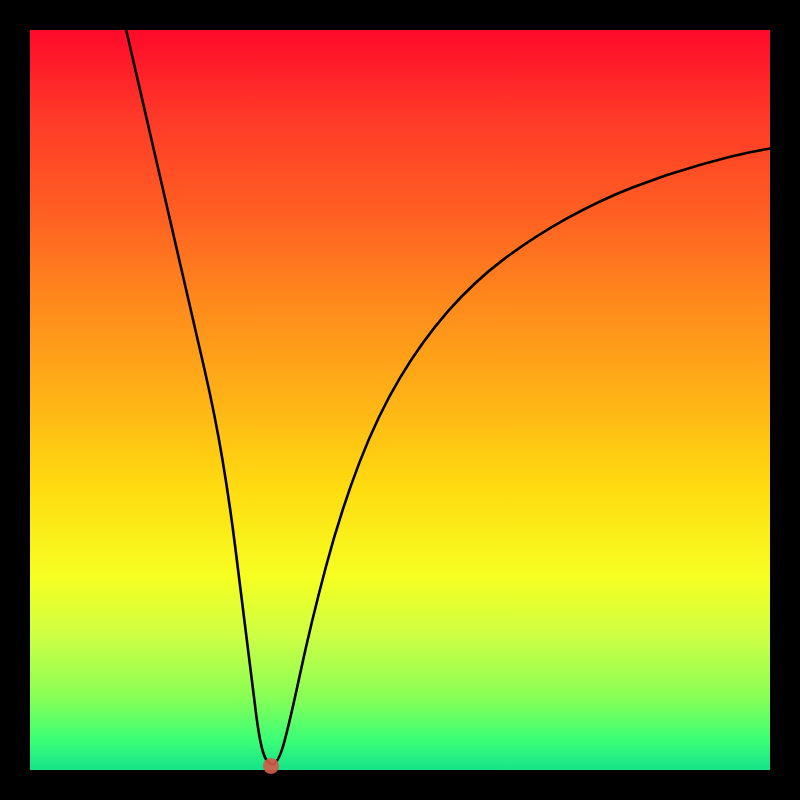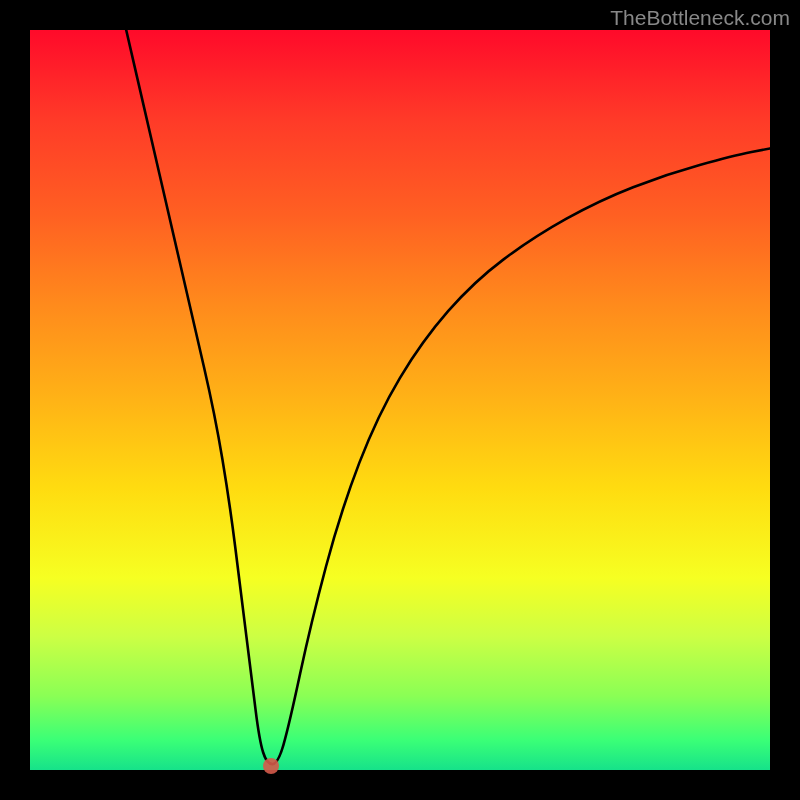--- a/index.html
+++ b/index.html
@@ -71,14 +71,13 @@
 
 <div class="frame">
 
   <div class="plot">
     <svg class="curve" viewBox="0 0 740 740" preserveAspectRatio="none">
       <path id="curve-path" fill="none" stroke="#000" stroke-width="2.6" stroke-linejoin="round" stroke-linecap="round" d="M 96.2 0 Q 96.2 0 107.30000000000001 48.10000000000002 Q 118.4 96.20000000000005 129.5 144.3 Q 140.6 192.39999999999998 151.7 240.5 Q 162.8 288.6 173.9 336.70000000000005 Q 185 384.8 192.4 429.20000000000005 Q 199.8 473.6 205.35 518 Q 210.89999999999998 562.4 216.45 606.8 Q 222 651.2 225.7 680.8 Q 229.4 710.4 233.10000000000002 722.24 Q 236.8 734.08 242.35000000000002 734.08 Q 247.9 734.08 253.45 714.84 Q 259 695.6 270.1 643.8 Q 281.2 592 296 536.5 Q 310.8 481 329.29999999999995 432.9 Q 347.79999999999995 384.8 370 347.8 Q 392.20000000000005 310.8 418.1 281.2 Q 444 251.59999999999997 473.6 229.4 Q 503.20000000000005 207.20000000000005 536.5 188.7 Q 569.8000000000001 170.19999999999993 603.1 157.24999999999994 Q 636.4 144.29999999999995 669.7 135.05 Q 703 125.80000000000007 721.5 122.10000000000002 T 740 118.39999999999998"></path>
     </svg>
     <div class="dot" id="marker-dot" style="left: 240.5px; top: 736.3px;"></div>
   </div>
 
-  <div class="watermark">TheBottleneck.com</div>
 </div>
 
 </body></html>

